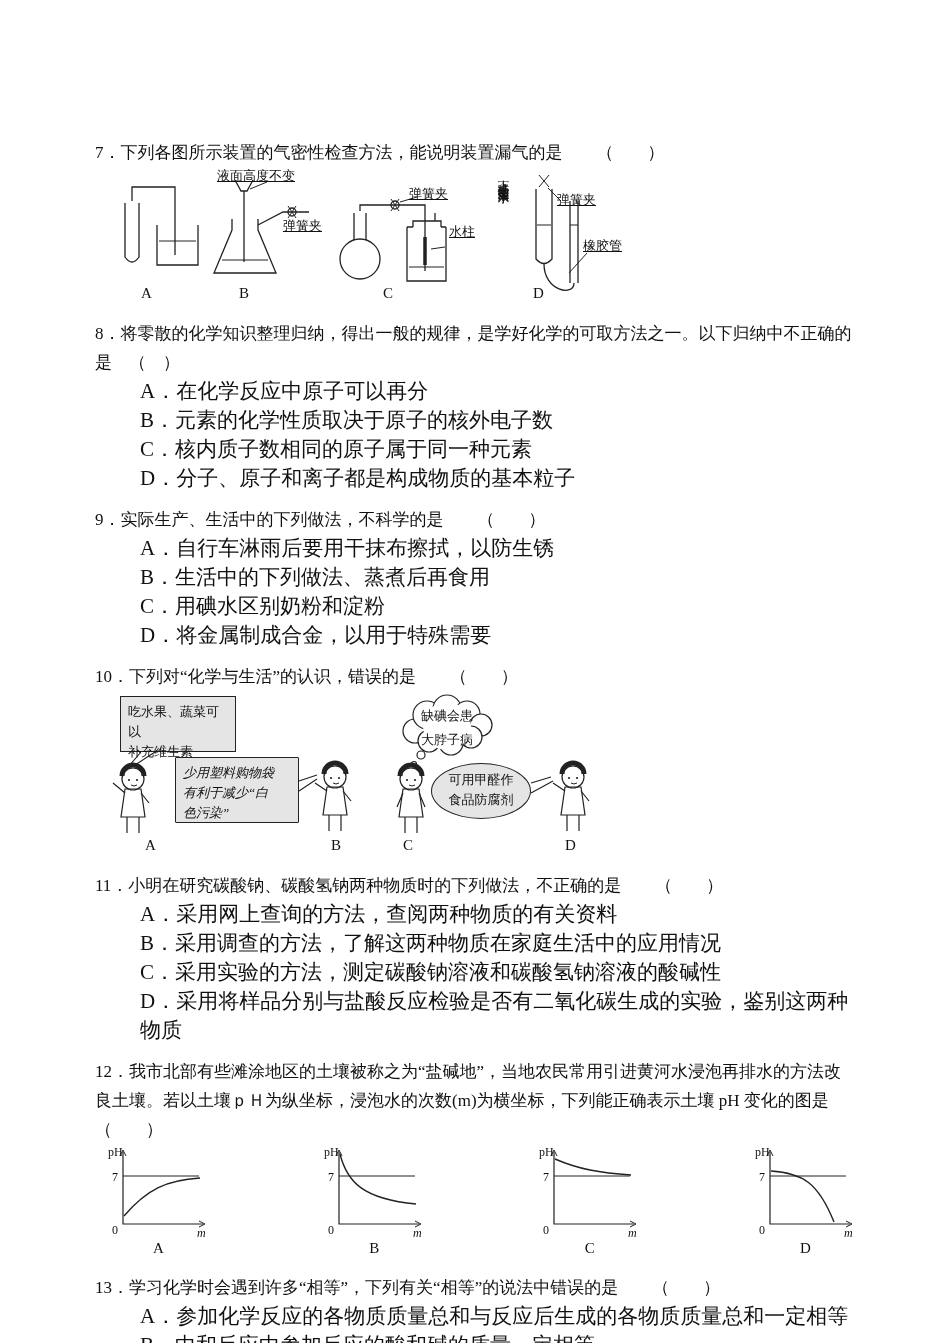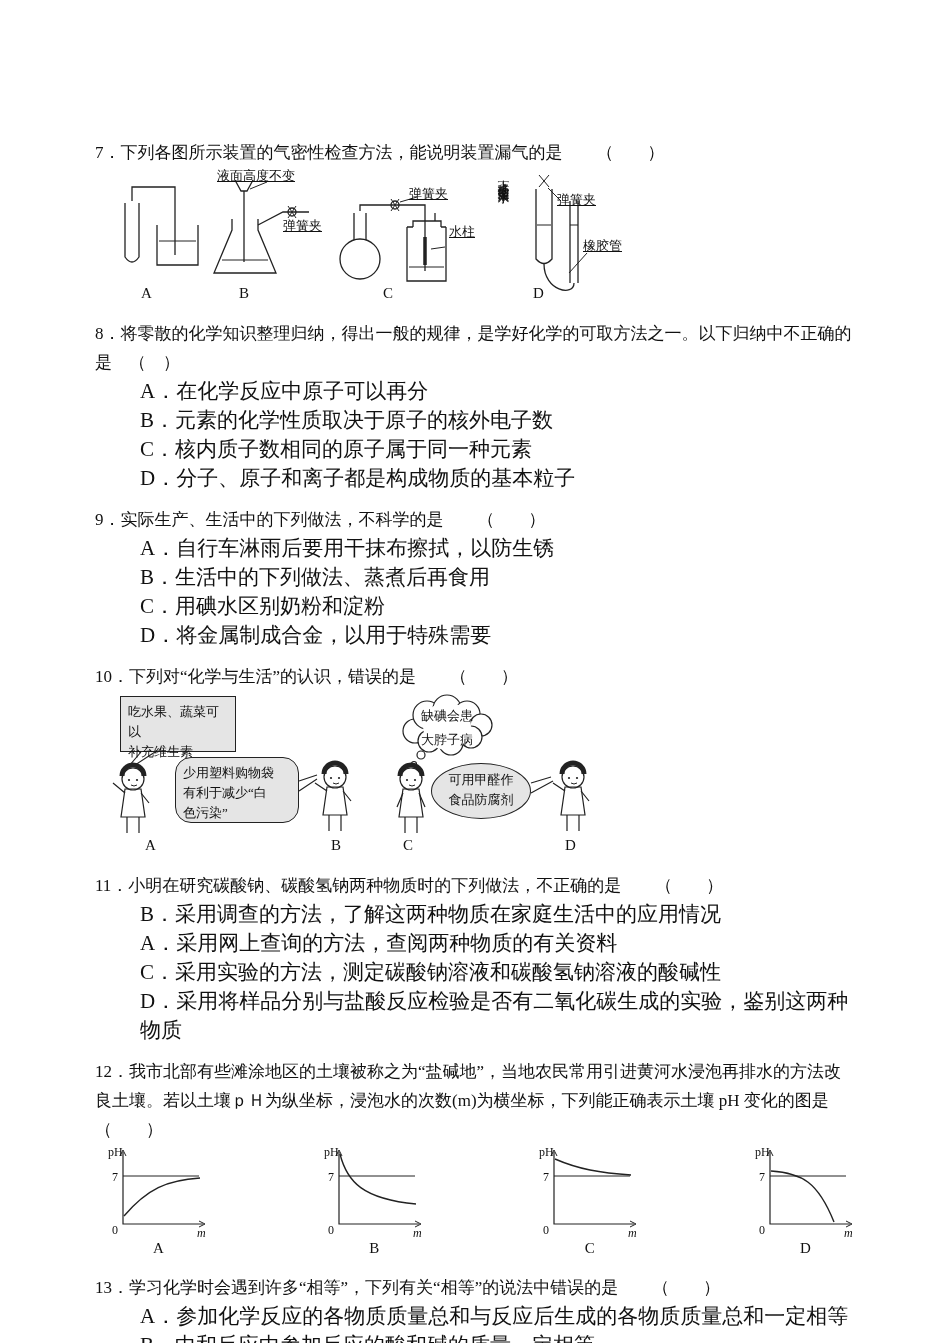--- a/index.html
+++ b/index.html
@@ -15,21 +15,21 @@
   .fig { position:relative; }
   .fig svg { display:block; position:absolute; left:0; top:0; }
   .fig7 { width:560px; height:140px; }
   .fig10 { width:560px; height:168px; }
   .ann { position:absolute; font-size:13px; line-height:1.15; white-space:nowrap; color:#111;text-decoration:underline; }
   .vert { position:absolute; writing-mode:vertical-rl; text-orientation:upright;
           font-size:11.5px; letter-spacing:1.5px; line-height:1; }
   .figletter { position:absolute; font-size:15px; color:#111; }
   .bubble { position:absolute; border:1.3px solid #222; background:#e5e5e5;
             font-size:13px; line-height:20px; white-space:pre-line; padding:5px 7px; }
-  .bubble.round { border-radius:16px; }
+  .bubble.round { border-radius:1px;font-style:italic; }
   .bubble.ellipse { border-radius:50%; display:flex; align-items:center;
                     justify-content:center; text-align:left; padding:2px 6px;font-family:Liberation Mono, monospace; }
   .cloudtext { position:absolute; font-size:13px; line-height:24px; text-align:center;
                white-space:pre-line; }
   .fig12 { display:flex; gap:19px; padding-left:12px; height:117px;justify-content:space-between; }
   .graph { width:103px; }
   .graph svg { display:block; }
   .glabel { text-align:center; font-size:15px; margin-top:1px; }
   .gt { font-size:12px; font-family:"Liberation Serif",serif; fill:#111; }
   .gi { font-style:italic; }
@@ -193,22 +193,22 @@
 食品防腐剂</div>
       <span class="figletter" style="left:50px;top:146px;">A</span>
       <span class="figletter" style="left:236px;top:146px;">B</span>
       <span class="figletter" style="left:308px;top:146px;">C</span>
       <span class="figletter" style="left:470px;top:146px;">D</span>
     </div>
   </section>
 
   <section>
     <p class="stem">11．小明在研究碳酸钠、碳酸氢钠两种物质时的下列做法，不正确的是　　（　　）</p>
+    <p class="option">A．采用网上查询的方法，查阅两种物质的有关资料</p>
     <p class="option">B．采用调查的方法，了解这两种物质在家庭生活中的应用情况</p>
-    <p class="option">A．采用网上查询的方法，查阅两种物质的有关资料</p>
     <p class="option">C．采用实验的方法，测定碳酸钠溶液和碳酸氢钠溶液的酸碱性</p>
     <p class="option">D．采用将样品分别与盐酸反应检验是否有二氧化碳生成的实验，鉴别这两种物质</p>
   </section>
 
   <section>
     <p class="stem">12．我市北部有些滩涂地区的土壤被称之为“盐碱地”，当地农民常用引进黄河水浸泡再排水的方法改良土壤。若以土壤ｐＨ为纵坐标，浸泡水的次数(m)为横坐标，下列能正确表示土壤 pH 变化的图是　　（　　）</p>
     <div class="fig12">
       <div class="graph">
         <svg width="103" height="95" viewBox="0 0 103 95">
           <g stroke="#222" fill="none" stroke-width="1.2">

